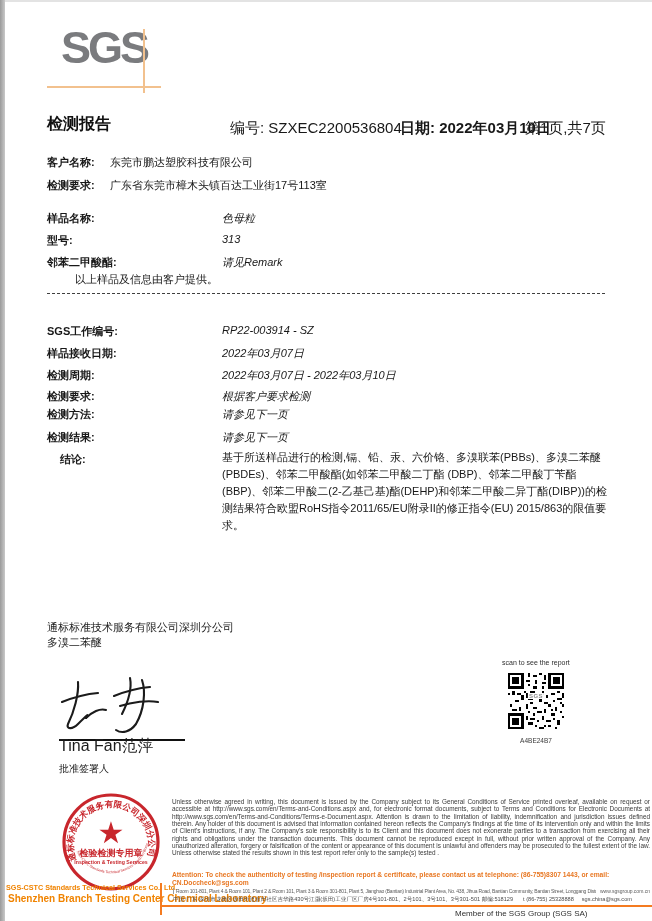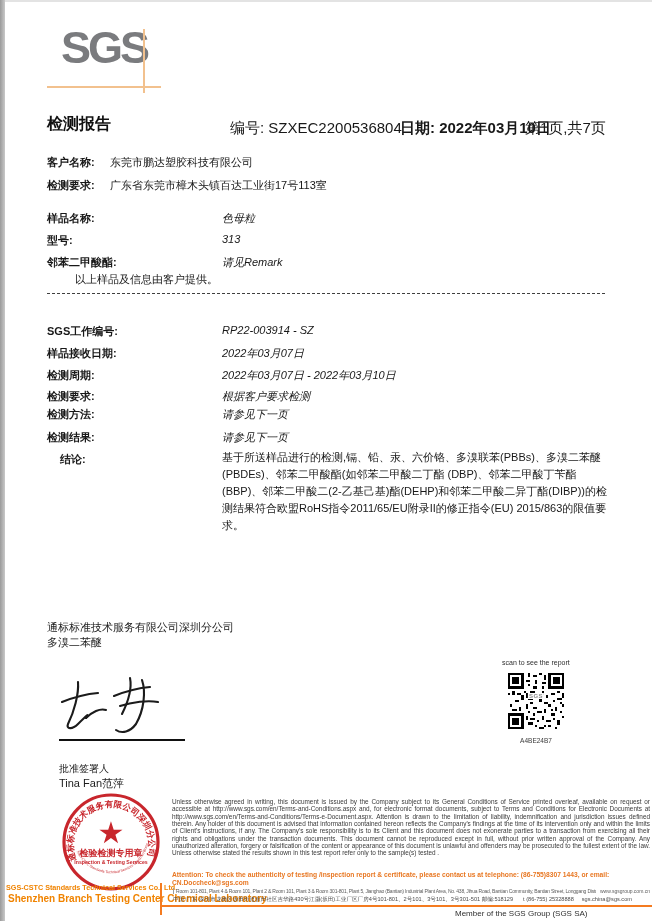--- a/index.html
+++ b/index.html
@@ -40,21 +40,21 @@
 
   .conclusion-lbl { left:60px; top:452px; font-size:11px; font-weight:bold; }
   .conclusion-txt { left:222px; top:449px; width:392px; font-size:11px;
     line-height:17px; color:#181818; text-align:left; }
 
   
   .sig-company { left:47px; top:620px; font-size:11px; }
   .sig-auth    { left:47px; top:635px; font-size:11px; }
   .sig-image   { left:56px; top:672px; }
   .sig-line    { left:59px; top:739px; width:126px; height:1.5px; background:#111; }
-  .sig-name    { left:59px; top:776px; font-size:11px; }
+  .sig-name    { left:59px; top:736px; font-size:16px; }
   .sig-role    { left:59px; top:762px; font-size:10px; }
 
   
   .qr-caption { left:502px; top:659px; width:80px; font-size:7px; color:#2e2e2e; white-space:nowrap; }
   .qr-box { left:508px; top:669px; width:56px; height:64px; }
   .qr-box svg { width:100%; height:100%; }
   .qr-logo { position:absolute; left:50%; top:42%; transform:translate(-50%,-50%);
     font-size:6px; font-weight:bold; color:#8b8b8b; background:#fff; padding:0 1px;
     letter-spacing:0.5px; }
   .qr-code-txt { left:503px; top:737px; width:66px; text-align:center;

